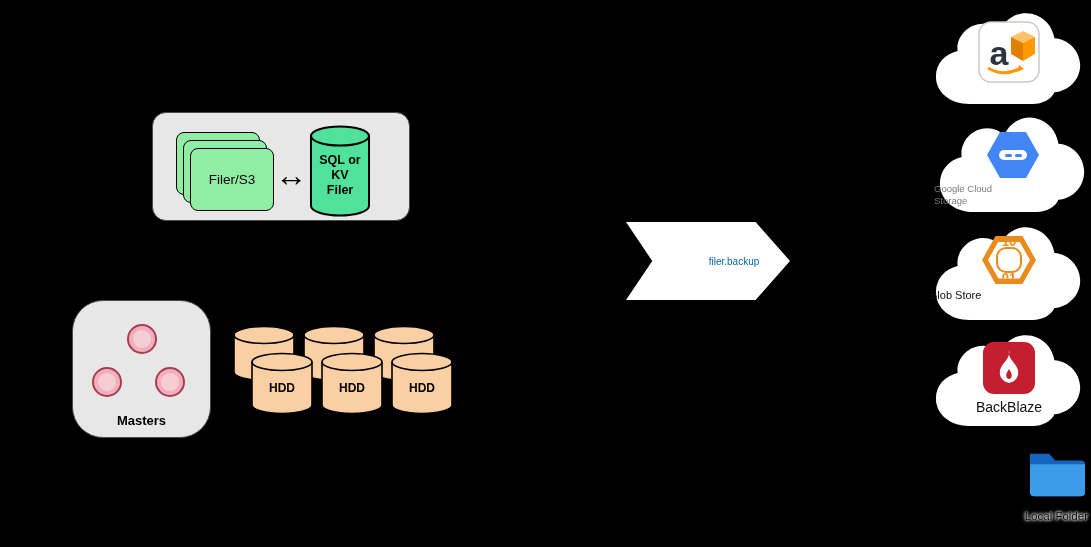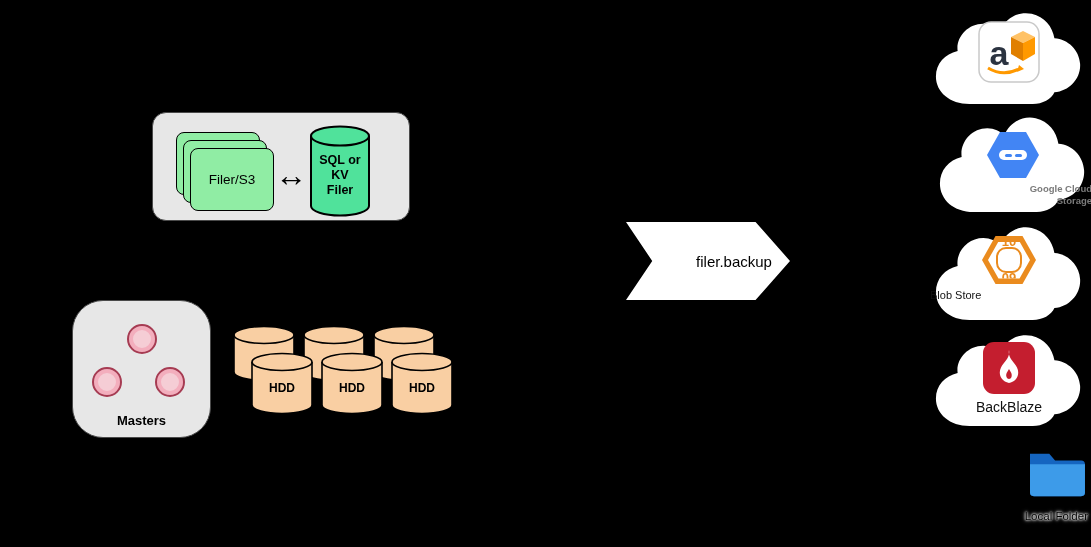--- a/index.html
+++ b/index.html
@@ -35,40 +35,40 @@
   .hdd-cluster{position:absolute;left:232px;top:325px;width:224px;height:92px;}
   .hdd{position:absolute;}
   .hb1{left:0;top:0;} .hb2{left:70px;top:0;} .hb3{left:140px;top:0;}
   .hf1{left:18px;top:27px;} .hf2{left:88px;top:27px;} .hf3{left:158px;top:27px;}
   .hdd-label{position:absolute;left:0;top:29px;width:100%;text-align:center;font-weight:bold;font-size:12px;}
 
   
   .backup-arrow{position:absolute;left:626px;top:222px;width:164px;height:78px;background:#fff;
                 clip-path:polygon(0 0,79% 0,100% 50%,79% 100%,0 100%,16% 50%);
                 display:flex;align-items:center;justify-content:center;padding-left:16px;box-sizing:border-box;}
-  .backup-label{font-size:15px;color:#000000;margin-left:36px;}
+  .backup-label{font-size:10px;color:#0369a1;margin-left:36px;}
 
   
   .cloud{position:absolute;width:158px;height:102px;}
   .cloud-s3{left:930px;top:6px;}
   .cloud-gcs{left:934px;top:110px;height:106px;}
   .cloud-blob{left:930px;top:220px;height:104px;}
   .cloud-bb{left:930px;top:328px;}
   .cloud-svg{position:absolute;left:0;top:0;width:100%;height:100%;}
   .cloud-content{position:absolute;left:0;top:0;right:0;bottom:0;}
 
   .aws-icon{position:absolute;left:48px;top:15px;width:62px;height:62px;}
 
   .gcs-hex{position:absolute;left:53px;top:22px;width:52px;height:46px;background:#4285f4;
            clip-path:polygon(25% 0,75% 0,100% 50%,75% 100%,25% 100%,0 50%);
            display:flex;align-items:center;justify-content:center;}
   .gcs-bar{width:28px;height:10px;background:#fff;border-radius:5px;display:flex;align-items:center;justify-content:center;gap:3px;}
   .gcs-dash{width:7px;height:3px;background:#4285f4;border-radius:1.5px;}
-  .gcs-label{position:absolute;left:0;top:73px;width:100%;text-align:right;font-size:9.5px;
-             font-weight:bold;color:#7a7a7a;line-height:1.25;}
+  .gcs-label{position:absolute;left:0;top:73px;width:100%;text-align:left;font-size:9.5px;
+             font-weight:normal;color:#7a7a7a;line-height:1.25;}
 
   .blob-hex{position:absolute;left:52px;top:16px;width:54px;height:48px;background:#ea8b1e;
             clip-path:polygon(25% 0,75% 0,100% 50%,75% 100%,25% 100%,0 50%);
             display:flex;align-items:center;justify-content:center;}
   .blob-hex-inner{width:42px;height:37px;background:#fff;
             clip-path:polygon(25% 0,75% 0,100% 50%,75% 100%,25% 100%,0 50%);
             display:flex;align-items:center;justify-content:center;}
   .blob-badge{width:22px;height:22px;border:2px solid #ea8b1e;border-radius:10px;color:#ea8b1e;
             font-size:13px;font-weight:bold;line-height:1.1;display:flex;flex-direction:column;
             align-items:center;justify-content:center;gap:21px;}
@@ -194,21 +194,21 @@
 
   <div class="cloud cloud-blob">
     <svg class="cloud-svg" viewBox="0 0 160 104" preserveAspectRatio="none">
       <path d="M40 100 C20 100 6 88 6 72 C6 59 15 49 28 46 C26 32 38 18 54 18 C61 18 67 21 71 25 C77 12 90 5 103 8 C116 11 124 21 126 33 C140 34 151 45 152 59 C153 74 141 87 126 88 C123 95 114 100 104 100 Z" fill="#ffffff"></path>
     </svg>
     <div class="cloud-content">
       <div class="blob-hex">
         <div class="blob-hex-inner">
           <div class="blob-badge">
             <div>10</div>
-            <div>09</div>
+            <div>01</div>
           </div>
         </div>
       </div>
       <div class="blob-label">Blob Store</div>
     </div>
   </div>
 
   <div class="cloud cloud-bb">
     <svg class="cloud-svg" viewBox="0 0 160 104" preserveAspectRatio="none">
       <path d="M40 100 C20 100 6 88 6 72 C6 59 15 49 28 46 C26 32 38 18 54 18 C61 18 67 21 71 25 C77 12 90 5 103 8 C116 11 124 21 126 33 C140 34 151 45 152 59 C153 74 141 87 126 88 C123 95 114 100 104 100 Z" fill="#ffffff"></path>

